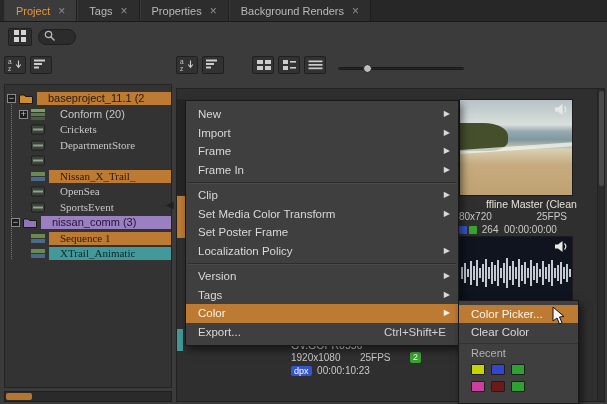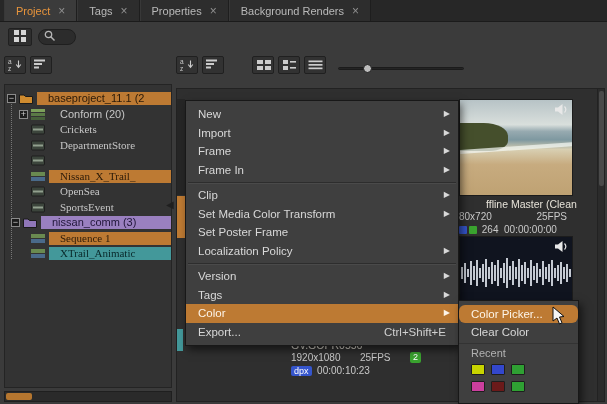--- a/index.html
+++ b/index.html
@@ -56,21 +56,21 @@
   
   .menu { position:absolute; left:185px; top:100px; width:274px; background:#3f3f3f; border:1px solid #181818; box-shadow:3px 4px 8px rgba(0,0,0,.55); padding:4px 0; z-index:10; }
   .mitem { position:relative; height:18.5px; line-height:18.5px; padding-left:12px; color:#d8d8d8; font-size:11.5px; cursor:default; }
   .mitem.hl { color:#fdf4e8; }
   .mitem .arrow { position:absolute; right:8px; top:0; font-size:8px; }
   .mitem .shortcut { position:absolute; right:12px; top:0; color:#d0d0d0; }
   .msep { height:7px; position:relative; }
   .msep::after { content:""; position:absolute; left:2px; right:2px; top:3px; border-top:1px solid #2d2d2d; border-bottom:1px solid #4a4a4a; }
 
   .submenu { position:absolute; left:458px; top:300px; width:121px; height:104px; background:#3f3f3f; border:1px solid #181818; box-shadow:3px 4px 8px rgba(0,0,0,.55); padding-top:4px; z-index:11; }
-  .sitem { position:relative; height:18px; line-height:18px; padding-left:12px; color:#d8d8d8; font-size:11.5px;border-radius:6px; }
+  .sitem { position:relative; height:18px; line-height:18px; padding-left:12px; color:#d8d8d8; font-size:11.5px; }
   .sitem.hl { color:#fdf4e8; }
   .recent { border-top:1px solid #333; margin-top:2px; padding:3px 0 0 12px; color:#b2b2b2; }
   .swgrid { display:grid; grid-template-columns:14px 14px 14px; gap:6px 6px; padding:5px 0 0 12px; }
   .sw { width:14px; height:11px; border:1px solid #1e1e1e; border-radius:1px; }
 
   .cursor { position:absolute; left:552px; top:306px; z-index:30; }
 </style>
 </head>
 <body>
 

